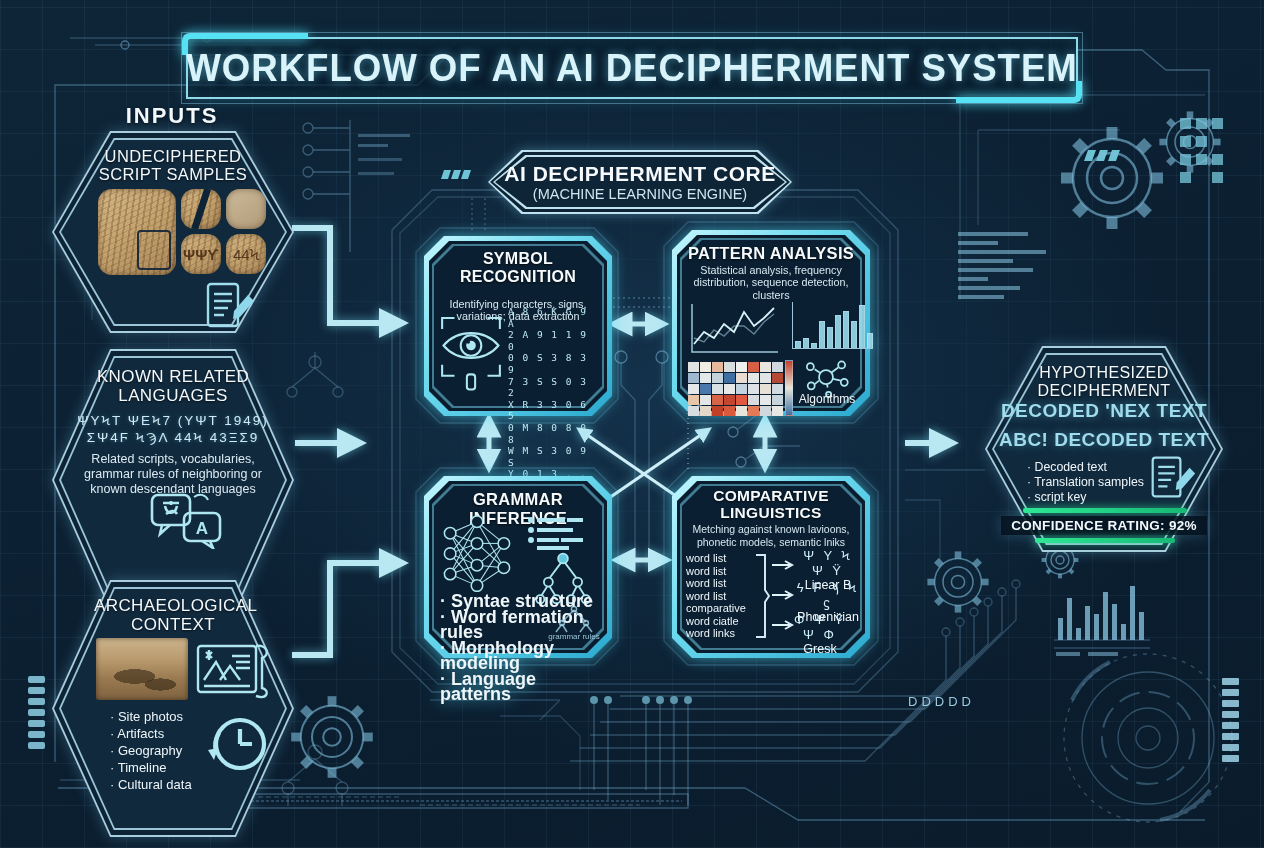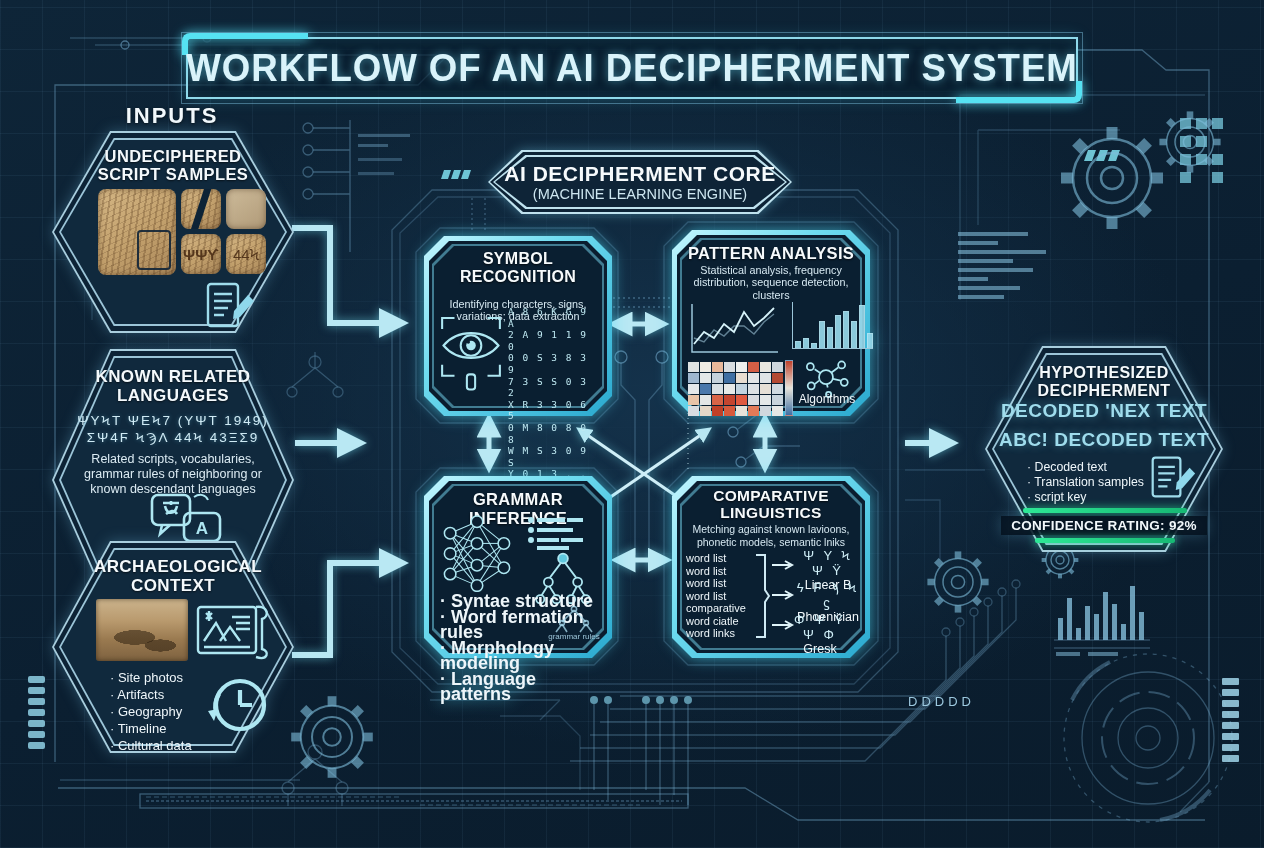--- a/index.html
+++ b/index.html
@@ -26,21 +26,21 @@
   .sec-label{font-size:22px;font-weight:bold;letter-spacing:2px;color:#f2f8fb;text-align:center;
     text-shadow:0 1px 3px rgba(0,0,0,.6);}
   
   .hex{filter:drop-shadow(0 0 7px rgba(120,200,235,.30));}
   .hx{position:absolute;clip-path:polygon(24% 0,76% 0,100% 50%,76% 100%,24% 100%,0 50%);}
   .hl1{inset:0;background:#a9cede;}
   .hl2{inset:2px;background:#0d2336;}
   .hl3{inset:7px;background:#9cc5d8;}
   .hl4{inset:9px;background:#10293d;}
   .hex-content{position:absolute;inset:10px 12px;text-align:center;}
-  .hex-title{font-weight:bold;color:#f4f9fc;line-height:1.12;letter-spacing:.4px;text-shadow:0 1px 2px rgba(0,0,0,.6);}
+  .hex-title{font-weight:normal;color:#f4f9fc;line-height:1.12;letter-spacing:.4px;text-shadow:0 1px 2px rgba(0,0,0,.6);}
   .hex-caption{color:#dcebf3;line-height:1.18;}
   
   .bx{filter:drop-shadow(0 0 8px rgba(80,220,248,.65));}
   .bl{position:absolute;clip-path:polygon(20px 0,calc(100% - 20px) 0,100% 20px,100% calc(100% - 20px),
       calc(100% - 20px) 100%,20px 100%,0 calc(100% - 20px),0 20px);}
   .bl1{inset:0;background:linear-gradient(135deg,#c4f6ff 0%,#6fdcf0 38%,#2aa9cf 100%);}
   .bl2{inset:5px;background:#0a1d2f;}
   .bl3{inset:8px;background:rgba(120,220,245,.5);}
   .bl4{inset:10px;background:#0a1f31;}
   .bx-content{position:absolute;inset:14px 12px;text-align:center;}
@@ -58,21 +58,21 @@
   .bullets li::before{content:"· ";color:#eaf4f9;}
   .gbar{height:5px;border-radius:2px;background:linear-gradient(90deg,#2ee896,#17b873);box-shadow:0 0 9px rgba(45,225,150,.8);}
   .conf{font-weight:bold;color:#f2f8fb;background:rgba(5,18,30,.85);display:inline-block;padding:2px 10px;font-size:13.5px;letter-spacing:.3px;}
   .heat{display:grid;grid-template-columns:repeat(8,11px);grid-auto-rows:10px;gap:1px;}
   .minibars{display:flex;align-items:flex-end;gap:2px;height:46px;border-left:1.5px solid #9cc6da;border-bottom:1.5px solid #9cc6da;padding-left:2px;}
   .minibars div{width:4px;background:#9adcee;opacity:.9;border:1px solid rgba(210,245,255,.5);border-bottom:none;}
   .glyphline{color:#cfeaf4;letter-spacing:2px;text-shadow:0 0 4px rgba(120,220,250,.4);}
   .wl{font-size:11px;line-height:12.5px;color:#eef6fa;text-align:left;}
   .match-name{font-size:12.5px;color:#f2f8fb;}
   .match-glyphs{font-size:13px;color:#cfeef7;letter-spacing:3px;}
-  .tan{border-radius:8px;background:
+  .tan{border-radius:14px;background:
     repeating-linear-gradient(98deg, rgba(90,60,30,.28) 0 2px, transparent 2px 6px),
     repeating-linear-gradient(-25deg, rgba(80,50,25,.18) 0 1px, transparent 1px 5px),
     linear-gradient(145deg,#d4b684 0%,#c2a06c 55%,#a9875a 100%);
     box-shadow:inset 0 0 6px rgba(60,35,15,.5);}
   .decoded{font-weight:bold;color:#9fdcec;letter-spacing:.5px;text-shadow:0 0 8px rgba(110,220,245,.45);}
 </style>
 </head>
 <body>
 
 <div id="stage">
@@ -390,21 +390,21 @@
         <path d="M12 32 l-2 9 10 -9"></path>
         <path d="M13 10 H29 M21 8 V12 M15 13 C17 22 25 22 27 13 M16 21 C20 18 24 16 27 21"></path>
         <rect x="34" y="20" width="36" height="28" rx="6"></rect>
         <path d="M60 48 l3 7 -11 -7"></path>
         <text x="52" y="41" font-size="17" font-weight="bold" fill="#aee7f2" stroke="none" text-anchor="middle" font-family="Liberation Sans, sans-serif">A</text>
         <path d="M44 4 C50 0 56 2 58 7" stroke-width="2"></path>
       </svg>
     </div>
   </div>
 
-  <div class="abs hex" style="left:52px;top:541px;width:242px;height:212px">
+  <div class="abs hex" style="left:52px;top:580px;width:242px;height:257px">
     <div class="hx hl1"></div>
       <div class="hx hl2"></div>
       <div class="hx hl3"></div>
       <div class="hx hl4"></div>
     <div class="hex-content">
       <div class="hex-title" style="font-size:17px;margin:6px 30px 0">ARCHAEOLOGICAL CONTEXT</div>
       <div class="abs" style="left:32px;top:48px;width:92px;height:62px;border-radius:3px;background:
         radial-gradient(ellipse 34px 12px at 42% 62%, #33241290 0 60%, transparent 61%),
         radial-gradient(ellipse 26px 10px at 70% 75%, #2e201090 0 60%, transparent 61%),
         linear-gradient(#cbb38c 0%, #b99a6e 35%, #9a7a50 65%, #7e6240 100%);box-shadow:inset 0 0 5px rgba(40,25,10,.6)"></div>

